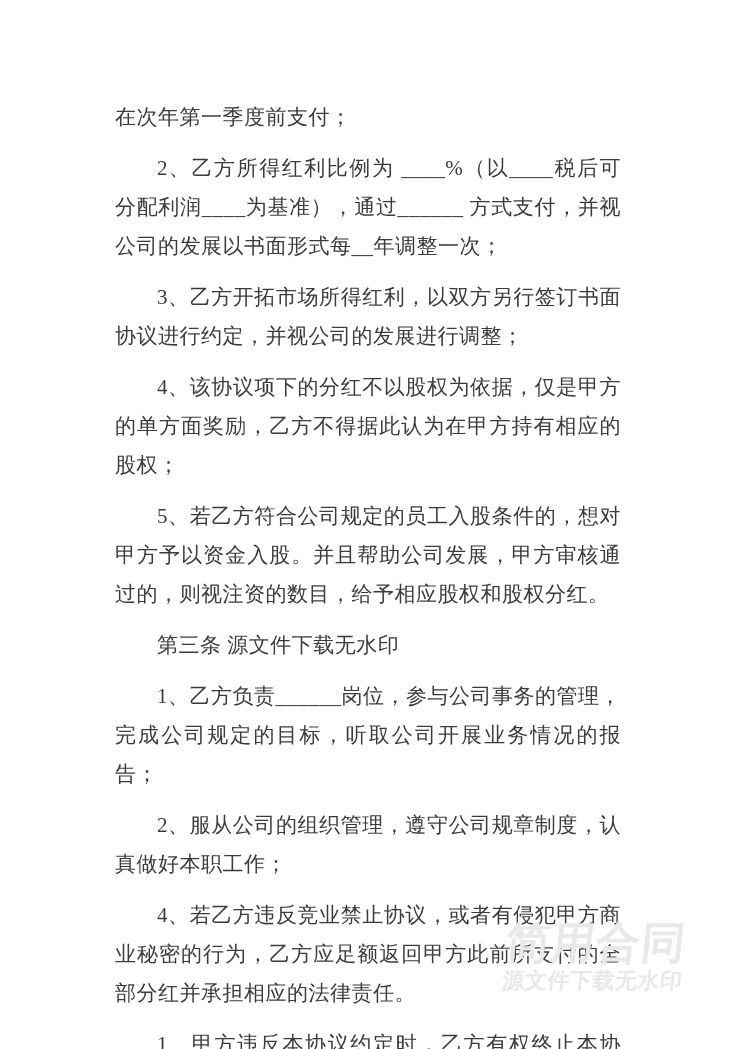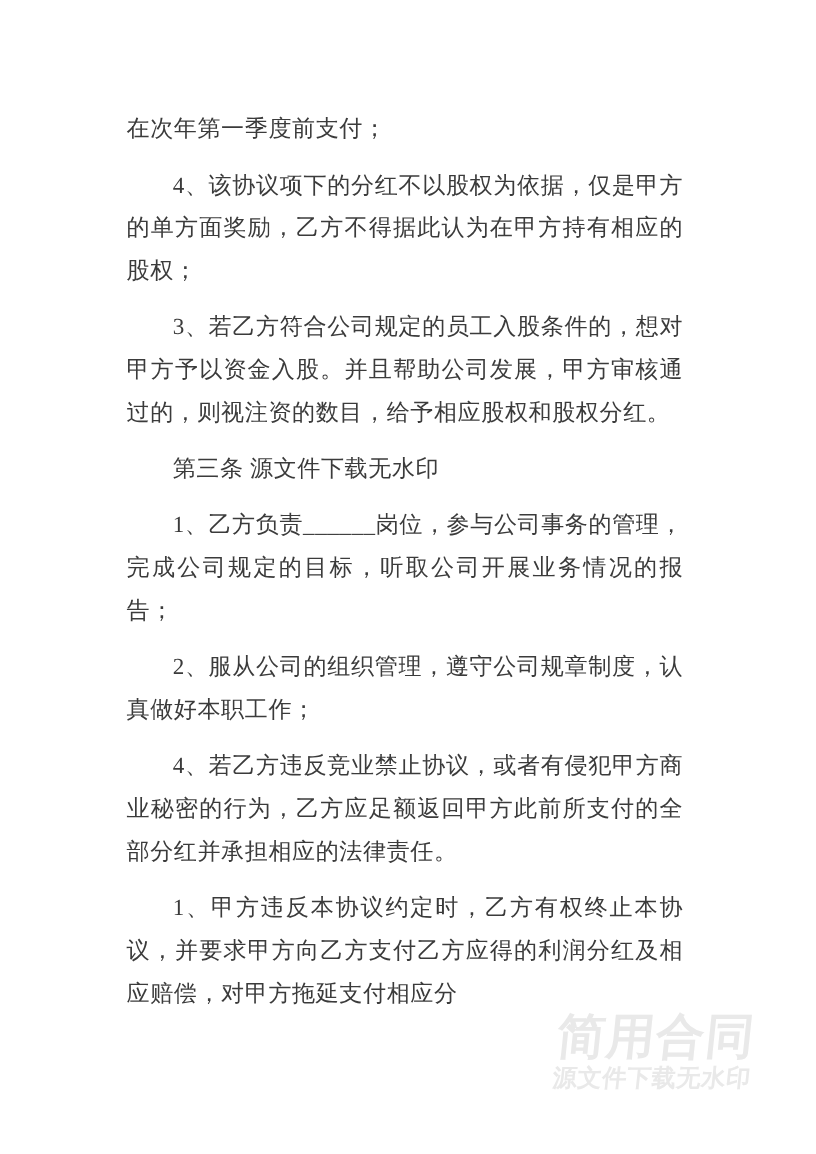--- a/index.html
+++ b/index.html
@@ -60,22 +60,24 @@
     white-space: nowrap;
   }
 </style>
 </head>
 <body>
 
 <div class="page" style="background: rgb(255, 255, 255);">
 
   <div class="doc-body" style="color: rgb(59, 59, 59);">
       <p>在次年第一季度前支付；</p>
+      <p class="indent">2、乙方所得红利比例为 ____%（以____税后可分配利润____为基准），通过______ 方式支付，并视公司的发展以书面形式每__年调整一次；</p>
+      <p class="indent">3、乙方开拓市场所得红利，以双方另行签订书面协议进行约定，并视公司的发展进行调整；</p>
       <p class="indent">4、该协议项下的分红不以股权为依据，仅是甲方的单方面奖励，乙方不得据此认为在甲方持有相应的股权；</p>
-      <p class="indent">3、若乙方符合公司规定的员工入股条件的，想对甲方予以资金入股。并且帮助公司发展，甲方审核通过的，则视注资的数目，给予相应股权和股权分红。</p>
+      <p class="indent">5、若乙方符合公司规定的员工入股条件的，想对甲方予以资金入股。并且帮助公司发展，甲方审核通过的，则视注资的数目，给予相应股权和股权分红。</p>
       <p class="indent">第三条 源文件下载无水印</p>
       <p class="indent">1、乙方负责______岗位，参与公司事务的管理，完成公司规定的目标，听取公司开展业务情况的报告；</p>
       <p class="indent">2、服从公司的组织管理，遵守公司规章制度，认真做好本职工作；</p>
       <p class="indent">4、若乙方违反竞业禁止协议，或者有侵犯甲方商业秘密的行为，乙方应足额返回甲方此前所支付的全部分红并承担相应的法律责任。</p>
       <p class="indent">1、甲方违反本协议约定时，乙方有权终止本协议，并要求甲方向乙方支付乙方应得的利润分红及相应赔偿，对甲方拖延支付相应分</p>
     </div>
 
   <div class="watermark">
     <div class="wm-title">简用合同</div>
     <div class="wm-subtitle">源文件下载无水印</div>

